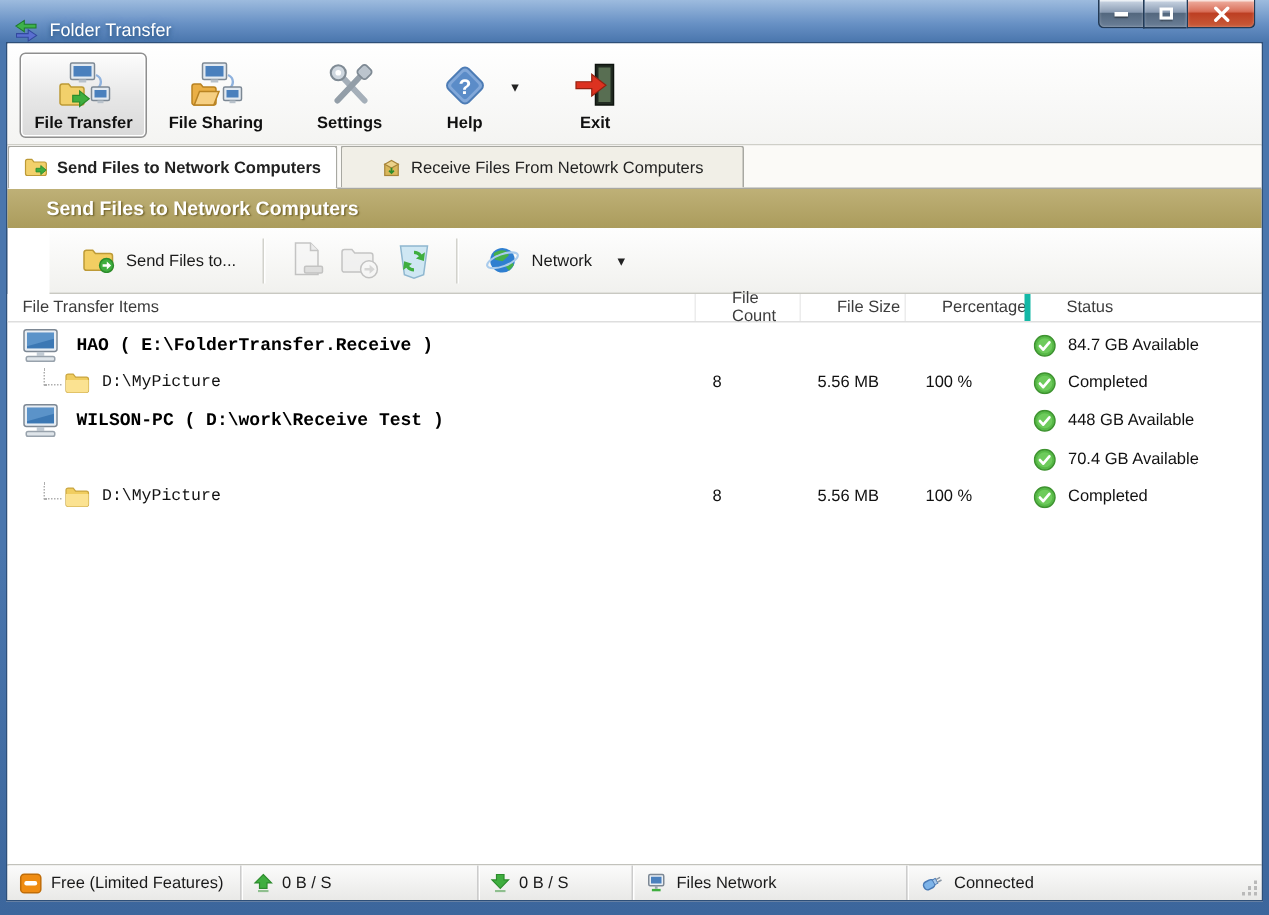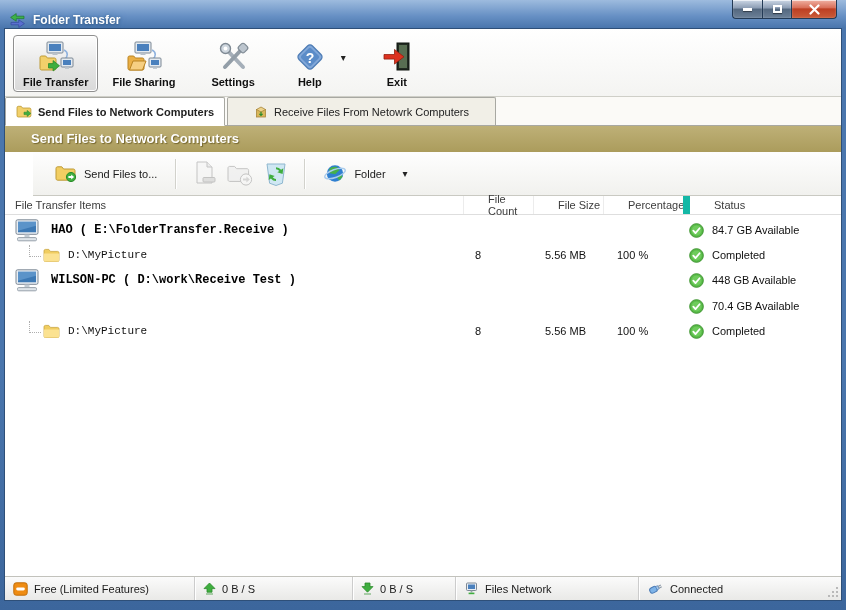--- a/index.html
+++ b/index.html
@@ -7,21 +7,21 @@
   button{font:inherit;border:none;background:none;padding:0;cursor:default;}
 
   .window{
     position:relative;width:846px;height:610px;
     font-family:"Liberation Sans", sans-serif;font-size:11px;color:#111;
     background:linear-gradient(180deg,#9dbbde 0%,#6790c4 16px,#4a76ad 28px,#4a76ad 60%,#3c669c 100%);
     overflow:hidden;
   }
 
   
-  .titlebar{position:absolute;left:0;top:0;right:0;height:39px;display:flex;align-items:center;padding-left:8px;font-weight:bold;}
+  .titlebar{position:absolute;left:0;top:0;right:0;height:39px;display:flex;align-items:center;padding-left:8px;}
   .app-icon{width:18px;height:18px;display:inline-flex;margin-right:7px;}
   .title-text{color:#fff;font-size:12px;text-shadow:0 1px 3px #27507f, 0 0 6px #4d7cb0;}
   .win-controls{position:absolute;top:0;right:9px;display:flex;}
   .win-btn{height:19px;display:flex;align-items:center;justify-content:center;
     border:1px solid #1f3happy;border:1px solid #233a55;border-top:none;
     background:linear-gradient(180deg,#cdd8e6 0%,#8b9cb3 45%,#54687f 50%,#6b7f97 100%);
     box-shadow:inset 0 1px 0 rgba(255,255,255,.6), inset 0 0 2px rgba(255,255,255,.35);}
   .win-btn.min{width:30px;border-radius:0 0 0 4px;border-right:none;}
   .win-btn.max{width:29px;border-right:none;}
   .win-btn.close{width:46px;border-radius:0 0 4px 0;
@@ -68,21 +68,21 @@
   .st-icon-btn.disabled{opacity:.55;filter:grayscale(1);}
   .caret{font-size:10px;color:#222;margin-left:10px;}
 
   
   .list-header{height:19px;position:relative;background:#fff;border-bottom:1px solid #dedede;font-size:11px;color:#3c3c3c;}
   .lh-cell{position:absolute;top:0;bottom:0;display:flex;align-items:center;padding-left:24px;}
   .lh-name{left:2px;padding-left:8px;}
   .lh-count{left:458px;width:70px;border-left:1px solid #ececec;}
   .lh-size{left:528px;width:70px;border-left:1px solid #ececec;}
   .lh-pct{left:598px;width:80px;border-left:1px solid #ececec;}
-  .lh-status{left:678px;right:0;border-left:7px solid #14b8a6;}
+  .lh-status{left:678px;right:0;border-left:4px solid #14b8a6;}
 
   .list-body{flex:1;background:#fff;padding-top:2px;overflow:hidden;}
   .t-row{position:relative;}
   .t-row.row-computer{height:26px;}
   .t-row.row-folder{height:24px;}
   .cell-name{position:absolute;left:10px;top:0;bottom:0;right:465px;display:flex;align-items:center;overflow:hidden;font-family:Liberation Mono, monospace;}
   .row-computer .cell-name-text{font-weight:bold;font-size:12px;color:#000;margin-left:9px;white-space:nowrap;}
   .row-folder .cell-name-text{font-size:11px;color:#111;margin-left:8px;white-space:nowrap;}
   .tree-line{width:12px;height:12px;border-left:1px dotted #aeaeae;border-bottom:1px dotted #aeaeae;
     margin:-8px 0 0 14px;}
@@ -93,21 +93,21 @@
   .cell-size{left:540px;width:60px;}
   .cell-pct{left:612px;width:64px;}
   .cell-status{position:absolute;left:684px;top:0;bottom:0;right:4px;display:flex;align-items:center;gap:8px;font-size:11px;color:#111;}
   .status-check{display:inline-flex;}
 
   
   .status-bar{height:24px;background:linear-gradient(180deg,#fbfbfb,#e9e9e7);border-top:1px solid #c2c2bc;
     display:flex;align-items:stretch;font-size:11px;color:#1a1a1a;}
   .sb-panel{display:flex;align-items:center;gap:6px;padding:0 8px;border-right:1px solid #cccccc;
     box-shadow:1px 0 0 #ffffff;}
-  .sb-license{width:190px;}
+  .sb-license{width:156px;}
   .sb-up{width:158px;}
   .sb-down{width:103px;}
   .sb-net{width:183px;}
   .sb-conn{flex:1;position:relative;border-right:none;box-shadow:none;}
   .grip{position:absolute;right:3px;bottom:3px;width:10px;height:10px;
     background:
       radial-gradient(circle at 9px 1px,#b9b9b9 1.2px,transparent 1.3px),
       radial-gradient(circle at 9px 5px,#b9b9b9 1.2px,transparent 1.3px),
       radial-gradient(circle at 5px 5px,#b9b9b9 1.2px,transparent 1.3px),
       radial-gradient(circle at 9px 9px,#b9b9b9 1.2px,transparent 1.3px),
@@ -287,21 +287,21 @@
 
       <button class="st-btn">
         <span style="display:inline-flex">
           <svg width="24" height="21" viewBox="0 0 24 21">
             <circle cx="12" cy="10.5" r="8.2" fill="#2f7fd0"></circle>
             <path d="M6 6.2c2-2.2 5.2-3 8.3-2l2 3-4.2 4-5-1z" fill="#46b04a"></path>
             <path d="M14 14.5l4.2-3 1.4 2.2-3.2 3.8z" fill="#46b04a"></path>
             <ellipse cx="12" cy="10.5" rx="10.8" ry="4" fill="none" stroke="#a9cbec" stroke-width="1.4" transform="rotate(-20 12 10.5)"></ellipse>
           </svg>
         </span>
-        <span>Folder</span>
+        <span>Network</span>
         <span class="caret">▾</span>
       </button>
     </div>
 
     <div class="list-header">
       <span class="lh-cell lh-name">File Transfer Items</span>
       <span class="lh-cell lh-count">File Count</span>
       <span class="lh-cell lh-size">File Size</span>
       <span class="lh-cell lh-pct">Percentage</span>
       <span class="lh-cell lh-status">Status</span>

